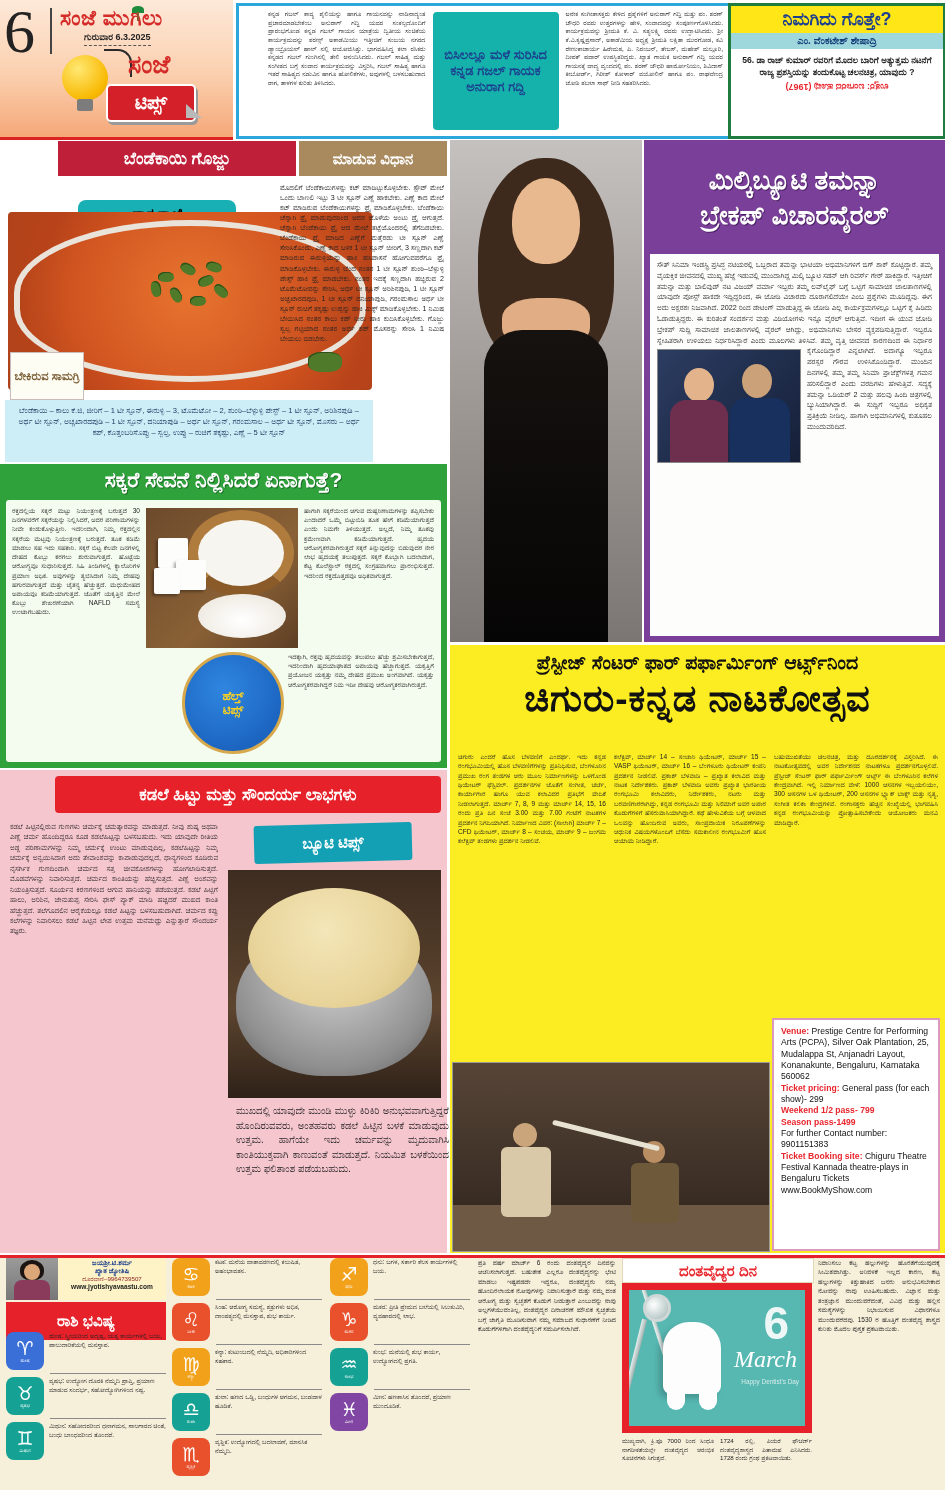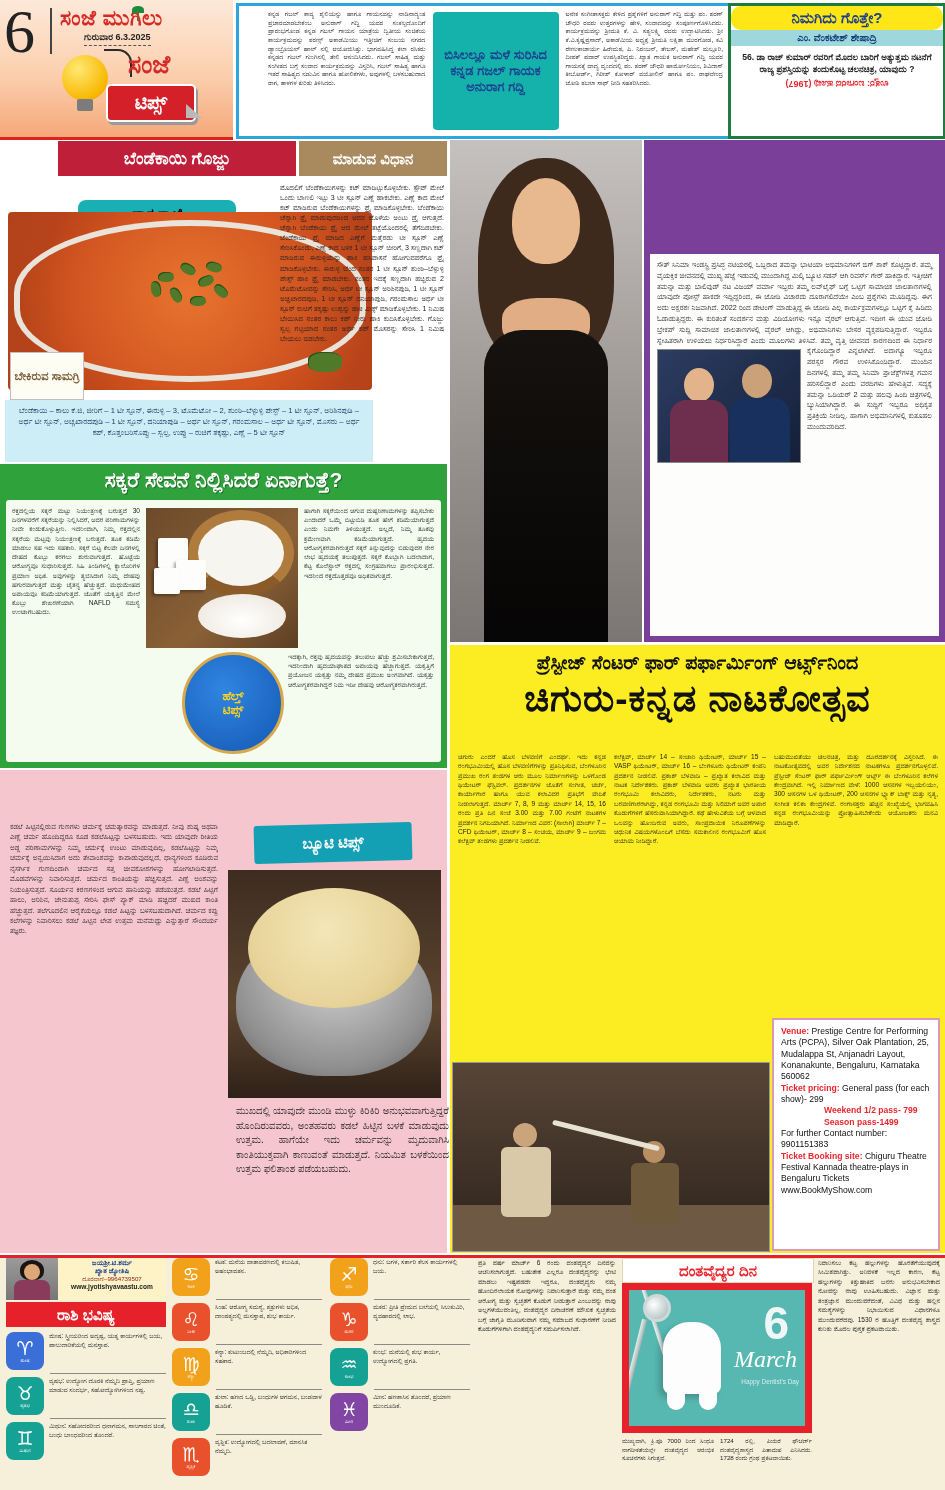--- a/index.html
+++ b/index.html
@@ -26,21 +26,21 @@
   .bulb .stem{position:absolute;left:44px;top:-6px;width:26px;height:26px;border-top:2px solid #2a2a2a;border-right:2px solid #2a2a2a;border-radius:0 14px 0 0;}
   .sanje-word{left:128px;top:50px;font-size:25px;font-weight:bold;color:#d42a28;}
   .tips-badge{left:106px;top:84px;width:86px;height:34px;background:#d42028;border:2px solid #fff;border-radius:5px;color:#fff;font-size:19px;font-weight:bold;box-shadow:2px 3px 0 #9a9a9a;}
   .tips-tail{left:186px;top:104px;width:0;height:0;border-left:16px solid #b9b9b9;border-top:14px solid transparent;}
 
   .gazal-box{left:236px;top:3px;width:489px;height:130px;border:3px solid #2ba7dc;background:#fff;}
   .gazal-inner{display:flex;height:100%;margin-left:24px;}
   .gazal-col{flex:1;font-size:6.4px;line-height:1.35;padding:4px 5px;color:#222;}
   .gazal-head{width:118px;margin:6px 2px;background:#14b2aa;color:#1c3f8f;font-weight:bold;font-size:13px;line-height:1.25;border-radius:4px;padding:10px 4px;}
   .know-box{left:728px;top:3px;width:212px;height:130px;border:3px solid #1d7c3e;background:#fff;}
-  .know-title{background:#ffe616;color:#1c3f8f;font-weight:bold;font-size:15px;padding:3px 0;border-radius:10px;}
+  .know-title{background:#ffe616;color:#1c3f8f;font-weight:bold;font-size:18px;padding:3px 0;}
   .know-author{background:#9fd8dc;color:#14407c;font-weight:bold;font-size:10px;padding:2px 0;}
   .know-q{font-size:8.6px;font-weight:bold;color:#222;padding:5px 8px 2px;line-height:1.45;text-align:center;}
   .know-a{color:#e8262d;font-weight:bold;font-size:9px;transform:rotate(180deg);text-align:center;padding-top:2px;}
 
   
   .recipe-title{left:58px;top:141px;width:238px;height:35px;background:#bf1f38;color:#fff;font-weight:bold;font-size:17px;}
   .method-title{left:299px;top:141px;width:148px;height:35px;background:#a98a5e;color:#fff;font-weight:bold;font-size:15px;}
   .pak-badge{left:78px;top:181px;width:158px;height:27px;background:#18b0b4;color:#000000;font-weight:bold;font-size:15px;border-radius:8px;margin-top:19px;}
   .curry-photo{left:8px;top:212px;width:364px;height:178px;border-radius:4px;
      background:radial-gradient(circle at 55% 45%,#e76b2e 0%,#d4551f 45%,#b8431a 75%,#93331668 100%),#c24d1d;}
@@ -93,34 +93,34 @@
   .th-kicker{left:452px;top:652px;width:491px;text-align:center;font-size:19px;font-weight:bold;color:#111;}
   .th-title{left:452px;top:678px;width:491px;text-align:center;font-size:37px;font-weight:bold;color:#111;letter-spacing:1px;}
   .th-c1{left:458px;top:752px;width:148px;height:498px;font-size:6.6px;line-height:1.42;}
   .th-c2{left:614px;top:752px;width:152px;height:304px;font-size:6.6px;line-height:1.42;}
   .th-c3{left:774px;top:752px;width:164px;height:262px;font-size:6.6px;line-height:1.42;}
   .stage-photo{left:452px;top:1062px;width:316px;height:188px;background:linear-gradient(180deg,#574537,#3a2d24 70%,#241b14);border:1px solid #999;}
   .stage-floor{position:absolute;left:0;bottom:0;width:100%;height:46px;background:#6e5a44;}
   .fig{position:absolute;border-radius:6px;}
   .venue-box{left:772px;top:1018px;width:168px;height:233px;background:#fff;border:2px solid #d9b;padding:6px 7px;box-sizing:border-box;font-size:8.6px;line-height:1.32;color:#111;}
   .venue-box .lbl{color:#e8262d;font-weight:bold;}
-  .venue-box .rl{color:#e8262d;font-weight:bold;margin-left:43px;}
+  .venue-box .rl{color:#e8262d;font-weight:bold;}
 
   
   .bottom{left:0;top:1255px;width:945px;height:235px;background:#f6efda;border-top:3px solid #e62129;}
   .astro-card{left:6px;top:1258px;width:160px;height:42px;display:flex;}
   .astro-photo{width:52px;height:42px;background:linear-gradient(180deg,#9a9a9a,#777);position:relative;}
   .astro-photo .hair{position:absolute;left:14px;top:2px;width:24px;height:20px;border-radius:50% 50% 40% 40%;background:#1c1410;}
   .astro-photo .face{position:absolute;left:18px;top:6px;width:16px;height:16px;border-radius:50%;background:#dda879;}
   .astro-photo .sari{position:absolute;left:8px;top:22px;width:36px;height:20px;background:#8a3a5a;border-radius:8px 8px 0 0;}
   .astro-info{flex:1;background:#fdf3c6;padding:1px 3px;}
   .astro-name{font-size:6.8px;font-weight:bold;color:#1c3f8f;text-align:center;}
   .astro-phone{font-size:6.2px;color:#8a1a1a;text-align:center;}
   .astro-site{font-size:6.6px;font-weight:bold;color:#222;text-align:center;}
-  .rashi-head{left:6px;top:1302px;width:160px;height:25px;background:#e62129;color:#fff;font-weight:bold;font-size:15px;}
+  .rashi-head{left:6px;top:1302px;width:160px;height:38px;background:#e62129;color:#fff;font-weight:bold;font-size:15px;}
   .sign-row{display:flex;gap:5px;align-items:flex-start;}
   .sign-icon{width:38px;height:38px;border-radius:8px;color:#fff;flex:none;display:flex;flex-direction:column;align-items:center;justify-content:center;line-height:1;}
   .sign-icon .g{font-size:19px;}
   .sign-icon .n{font-size:4.6px;margin-top:1px;}
   .sign-text{font-size:6.4px;line-height:1.4;color:#222;}
   .hr-div{height:1px;background:#8a8a8a;margin:3px 0 3px 44px;}
   .dent-head{left:622px;top:1258px;width:190px;height:23px;background:#fff;color:#e8262d;font-weight:bold;font-size:15px;border:1px solid #e3d7b8;}
   .dent-box{left:622px;top:1283px;width:190px;height:150px;background:#e62129;padding:7px;box-sizing:border-box;}
   .dent-inner{width:100%;height:100%;background:#57b8b2;position:relative;overflow:hidden;}
   .tooth{position:absolute;left:34px;top:32px;width:58px;height:72px;background:#fdfdfd;border-radius:26px 26px 8px 8px;box-shadow:-4px 4px 6px #00000033;}
@@ -205,34 +205,39 @@
     <div class="pile"></div>
   </div>
   <div class="abs sugar-c3 jt ov">ಹಾಗಾಗಿ ಸಕ್ಕರೆಯಿಂದ ಆಗುವ ದುಷ್ಪರಿಣಾಮಗಳನ್ನು ತಪ್ಪಿಸಬೇಕು ಎಂದಾದರೆ ಒಮ್ಮೆ ಬಿಟ್ಟುಬಿಡಿ ತೂಕ ಹೇಗೆ ಕಡಿಮೆಯಾಗುತ್ತದೆ ಎಂದು ನಿಮಗೇ ತಿಳಿಯುತ್ತದೆ. ಅಲ್ಲದೆ, ನಿಮ್ಮ ತೂಕವು ಕ್ರಮೇಣವಾಗಿ ಕಡಿಮೆಯಾಗುತ್ತದೆ. ಹೃದಯ ಆರೋಗ್ಯಕರವಾಗಿರುತ್ತದೆ ಸಕ್ಕರೆ ತಿನ್ನುವುದನ್ನು ಬಿಡುವುದರ ನೇರ ಲಾಭ ಹೃದಯಕ್ಕೆ ತಲುಪುತ್ತದೆ. ಸಕ್ಕರೆ ಕೊಬ್ಬಾಗಿ ಬದಲಾದಾಗ, ಕೆಟ್ಟ ಕೊಲೆಸ್ಟ್ರಾಲ್ ರಕ್ತದಲ್ಲಿ ಸಂಗ್ರಹವಾಗಲು ಪ್ರಾರಂಭಿಸುತ್ತದೆ. ಇದರಿಂದ ರಕ್ತದೊತ್ತಡವೂ ಅಧಿಕವಾಗುತ್ತದೆ.</div>
   <div class="abs sugar-c2b jt ov">ಇದಕ್ಕಾಗಿ, ರಕ್ತವು ಹೃದಯವನ್ನು ತಲುಪಲು ಹೆಚ್ಚು ಶ್ರಮಿಸಬೇಕಾಗುತ್ತದೆ, ಇದರಿಂದಾಗಿ ಹೃದಯಾಘಾತದ ಅಪಾಯವು ಹೆಚ್ಚಾಗುತ್ತದೆ. ಯಕೃತ್ತಿಗೆ ಪ್ರಯೋಜನ ಯಕೃತ್ತು ನಮ್ಮ ದೇಹದ ಪ್ರಮುಖ ಅಂಗವಾಗಿದೆ. ಯಕೃತ್ತು ಆರೋಗ್ಯಕರವಾಗಿದ್ದರೆ ನಿಮ ಇಡೀ ದೇಹವು ಆರೋಗ್ಯಕರವಾಗಿರುತ್ತದೆ.</div>
   <div class="abs health-badge ctr col">
     <span>ಹೆಲ್ತ್</span>
     <span>ಟಿಪ್ಸ್</span>
   </div>
 
   <div class="abs beauty-sec"></div>
+  <div class="abs beauty-head ctr">ಕಡಲೆ ಹಿಟ್ಟು ಮತ್ತು ಸೌಂದರ್ಯ ಲಾಭಗಳು</div>
   <div class="abs beauty-c1 jt ov">ಕಡಲೆ ಹಿಟ್ಟಿನಲ್ಲಿರುವ ಗುಣಗಳು ಚರ್ಮಕ್ಕೆ ಚಮತ್ಕಾರವನ್ನು ಮಾಡುತ್ತದೆ. ನೀವು ಶುಷ್ಕ ಅಥವಾ ಎಣ್ಣೆ ಚರ್ಮ ಹೊಂದಿದ್ದರೂ ಕೂಡ ಕಡಲೆಹಿಟ್ಟನ್ನು ಬಳಸಬಹುದು. ಇದು ಯಾವುದೇ ರೀತಿಯ ಅಡ್ಡ ಪರಿಣಾಮಗಳನ್ನು ನಿಮ್ಮ ಚರ್ಮಕ್ಕೆ ಉಂಟು ಮಾಡುವುದಿಲ್ಲ, ಕಡಲೆಹಿಟ್ಟನ್ನು ನಿಮ್ಮ ಚರ್ಮಕ್ಕೆ ಅನ್ವಯಿಸಿದಾಗ ಅದು ತೇವಾಂಶವನ್ನು ಕಾಪಾಡುವುದಲ್ಲದೆ, ಧಾನ್ಯಗಳಿಂದ ಕೂಡಿರುವ ನೈಸರ್ಗಿಕ ಗುಣದಿಂದಾಗಿ ಚರ್ಮದ ಸತ್ತ ಜೀವಕೋಶಗಳನ್ನು ಹೋಗಲಾಡಿಸುತ್ತದೆ. ಮೊಡವೆಗಳನ್ನು ನಿವಾರಿಸುತ್ತದೆ. ಚರ್ಮದ ಕಾಂತಿಯನ್ನು ಹೆಚ್ಚಿಸುತ್ತದೆ. ಎಣ್ಣೆ ಅಂಶವನ್ನು ನಿಯಂತ್ರಿಸುತ್ತದೆ. ಸೂರ್ಯನ ಕಿರಣಗಳಿಂದ ಆಗುವ ಹಾನಿಯನ್ನು ತಡೆಯುತ್ತದೆ. ಕಡಲೆ ಹಿಟ್ಟಿಗೆ ಹಾಲು, ಅರಿಶಿನ, ಜೇನುತುಪ್ಪ ಸೇರಿಸಿ ಫೇಸ್ ಪ್ಯಾಕ್ ಮಾಡಿ ಹಚ್ಚಿದರೆ ಮುಖದ ಕಾಂತಿ ಹೆಚ್ಚುತ್ತದೆ. ತಲೆಗೂದಲಿನ ಆರೈಕೆಯಲ್ಲೂ ಕಡಲೆ ಹಿಟ್ಟನ್ನು ಬಳಸಬಹುದಾಗಿದೆ. ಚರ್ಮದ ಕಪ್ಪು ಕಲೆಗಳನ್ನು ನಿವಾರಿಸಲು ಕಡಲೆ ಹಿಟ್ಟಿನ ಲೇಪ ಉತ್ತಮ ಮನೆಮದ್ದು ಎನ್ನುತ್ತಾರೆ ಸೌಂದರ್ಯ ತಜ್ಞರು.</div>
   <div class="abs beauty-badge ctr">ಬ್ಯೂಟಿ ಟಿಪ್ಸ್</div>
   <div class="abs flour-photo">
     <div class="flour-bowl"></div>
       <div class="flour-mound"></div>
   </div>
   <div class="abs beauty-c2 jt ov">ಮುಖದಲ್ಲಿ ಯಾವುದೇ ಮುಂಡಿ ಮುಳ್ಳು ಕಿರಿಕಿರಿ ಅನುಭವವಾಗುತ್ತಿದ್ದರೆ ಹೊಂದಿರುವವರು, ಅಂತಹವರು ಕಡಲೆ ಹಿಟ್ಟಿನ ಬಳಕೆ ಮಾಡುವುದು ಉತ್ತಮ. ಹಾಗೆಯೇ ಇದು ಚರ್ಮವನ್ನು ಮೃದುವಾಗಿಸಿ ಕಾಂತಿಯುಕ್ತವಾಗಿ ಕಾಣುವಂತೆ ಮಾಡುತ್ತದೆ. ನಿಯಮಿತ ಬಳಕೆಯಿಂದ ಉತ್ತಮ ಫಲಿತಾಂಶ ಪಡೆಯಬಹುದು.</div>
 
   <div class="abs tam-panel"></div>
   <div class="abs tam-photo">
     <div class="tam-hair"></div>
       <div class="tam-shoulder"></div>
       <div class="tam-face"></div>
       <div class="tam-dress"></div>
+  </div>
+  <div class="abs tam-head ctr col">
+    <span>ಮಿಲ್ಕಿಬ್ಯೂಟಿ ತಮನ್ನಾ</span>
+    <span>ಬ್ರೇಕಪ್ ವಿಚಾರವೈರಲ್</span>
   </div>
   <div class="abs tam-body jt ov">
     <span>ಸೌತ್ ಸಿನಿಮಾ ಇಂಡಸ್ಟ್ರಿ ಪ್ರಸಿದ್ಧ ನಟಿಯರಲ್ಲಿ ಒಬ್ಬರಾದ ತಮನ್ನಾ ಭಾಟಿಯಾ ಅಭಿಮಾನಿಗಳಿಗೆ ಬಿಗ್ ಶಾಕ್ ಕೊಟ್ಟಿದ್ದಾರೆ. ತಮ್ಮ ವೈಯಕ್ತಿಕ ಜೀವನದಲ್ಲಿ ಮುಖ್ಯ ಹೆಜ್ಜೆ ಇಡುವಲ್ಲಿ ಮುಂದಾಗಿದ್ದ ಮಿಲ್ಕಿ ಬ್ಯೂಟಿ ಸಡನ್ ಆಗಿ ರಿವರ್ಸ್ ಗೇರ್ ಹಾಕಿದ್ದಾರೆ. ಇತ್ತೀಚಿಗೆ ತಮನ್ನಾ ಮತ್ತು ಬಾಲಿವುಡ್ ನಟ ವಿಜಯ್ ವರ್ಮಾ ಇಬ್ಬರು ತಮ್ಮ ಲವ್‌ಲೈಫ್ ಬಗ್ಗೆ ಒಟ್ಟಿಗೆ ಸಾಮಾಜಿಕ ಜಾಲತಾಣಗಳಲ್ಲಿ ಯಾವುದೇ ಪೋಸ್ಟ್ ಹಾಕದೇ ಇದ್ದಿದ್ದರಿಂದ, ಈ ಜೋಡಿ ವಿಚಾರದು ದೂರಾಗಲಿದೆಯೇ ಎಂಬ ಪ್ರಶ್ನೆಗಳು ಮೂಡಿದ್ದವು. ಈಗ ಅದು ಅಕ್ಷರಶಃ ನಿಜವಾಗಿದೆ.</span>
     <span>2022 ರಿಂದ ಡೇಟಿಂಗ್ ಮಾಡುತ್ತಿದ್ದ ಈ ಜೋಡಿ ಎಲ್ಲ ಕಾರ್ಯಕ್ರಮಗಳಲ್ಲೂ ಒಟ್ಟಿಗೆ ಕೈ ಹಿಡಿದು ಓಡಾಡುತ್ತಿದ್ದರು. ಈ ಕುರಿತಂತೆ ಸಂದರ್ಶನ ಮತ್ತು ವಿಡಿಯೋಗಳು ಇನ್ನೂ ವೈರಲ್ ಆಗುತ್ತಿವೆ. ಇದೀಗ ಈ ಯುವ ಜೋಡಿ ಬ್ರೇಕಪ್ ಸುದ್ದಿ ಸಾಮಾಜಿಕ ಜಾಲತಾಣಗಳಲ್ಲಿ ವೈರಲ್ ಆಗಿದ್ದು, ಅಭಿಮಾನಿಗಳು ಬೇಸರ ವ್ಯಕ್ತಪಡಿಸುತ್ತಿದ್ದಾರೆ. ಇಬ್ಬರೂ ಸ್ನೇಹಿತರಾಗಿ ಉಳಿಯಲು ನಿರ್ಧರಿಸಿದ್ದಾರೆ ಎಂದು ಮೂಲಗಳು ತಿಳಿಸಿವೆ.</span>
     <div class="couple">
       <span class="h1"></span>
         <span class="b1"></span>
         <span class="h2"></span>
         <span class="b2"></span>
     </div>

